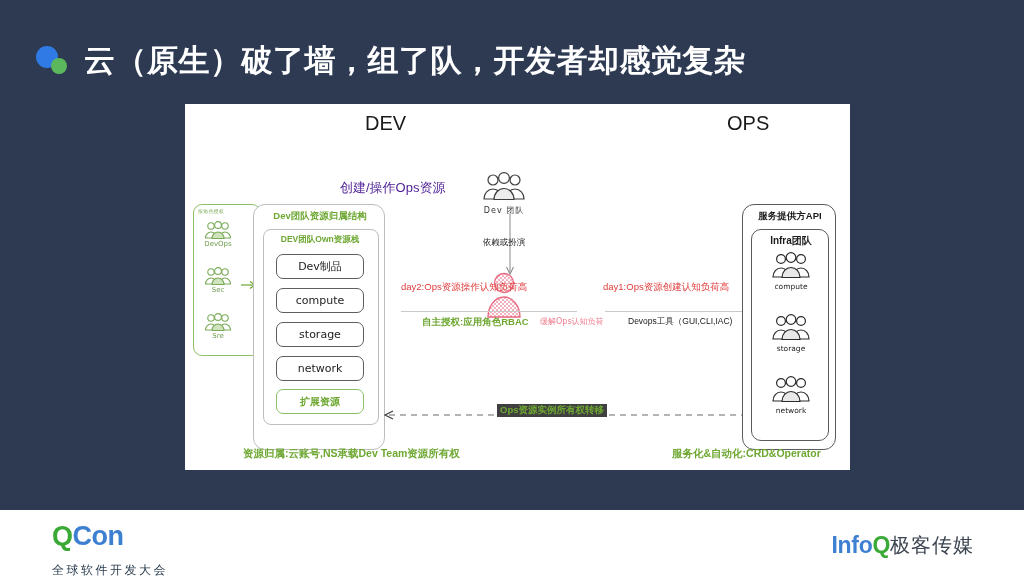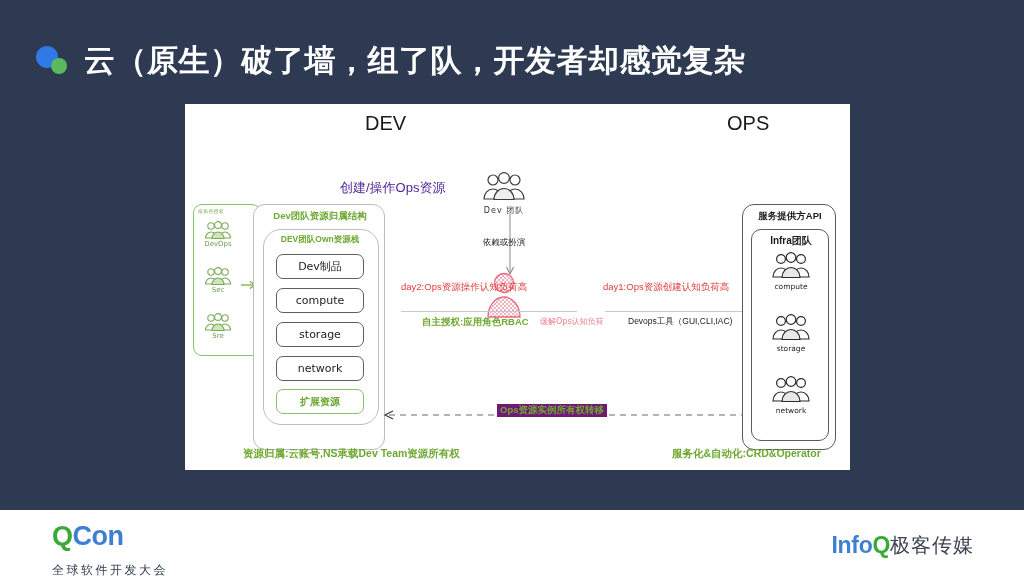--- a/index.html
+++ b/index.html
@@ -93,21 +93,21 @@
     background: #fff;
   }
   #dev-own-title {
     position: absolute; left: 0; top: 5px; width: 132px;
     text-align: center; font-size: 9.5px; font-weight: bold;
     color: #6ea832;
   }
   #dev-stack-box {
     position: absolute; left: 9px; top: 24px;
     width: 116px; height: 196px;
-    border: 1.2px solid #bdbdbd; border-radius: 18px;
+    border: 1.2px solid #bdbdbd; border-radius: 8px;
     background: #fff;
   }
   #dev-stack-title {
     position: absolute; left: 0; top: 4px; width: 112px;
     text-align: center; font-size: 8.5px; font-weight: bold;
     color: #6ea832;
   }
   .res-chip {
     position: absolute; left: 12px; width: 88px; height: 25px;
     border: 1.3px solid #5e5e5e; border-radius: 7px;
@@ -195,21 +195,21 @@
   }
   #infra-compute { top: 22px; }
   #infra-storage { top: 84px; }
   #infra-network { top: 146px; }
 
   
   #transfer-arrow { position: absolute; left: 196px; top: 305px; }
   #transfer-label {
     left: 312px; top: 300px;
     font-size: 9.5px; color: #6ea832; font-weight: bold;
-    background: #701a75; padding: 0 3px;
+    background: #404040; padding: 0 3px;
   }
 
   
   #ownership-caption {
     left: 58px; top: 343px;
     font-size: 10.5px; color: #6ea832; font-weight: bold; text-align: center;
   }
   #automation-caption {
     left: 487px; top: 343px;
     font-size: 10.5px; color: #6ea832; font-weight: bold;

